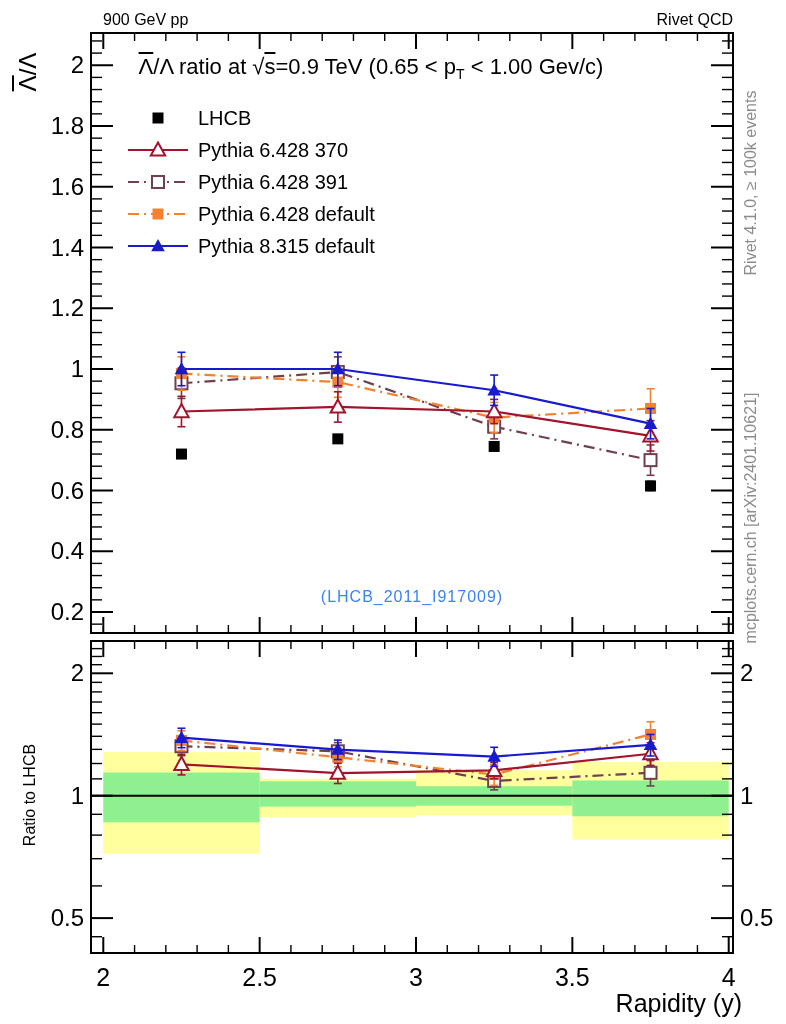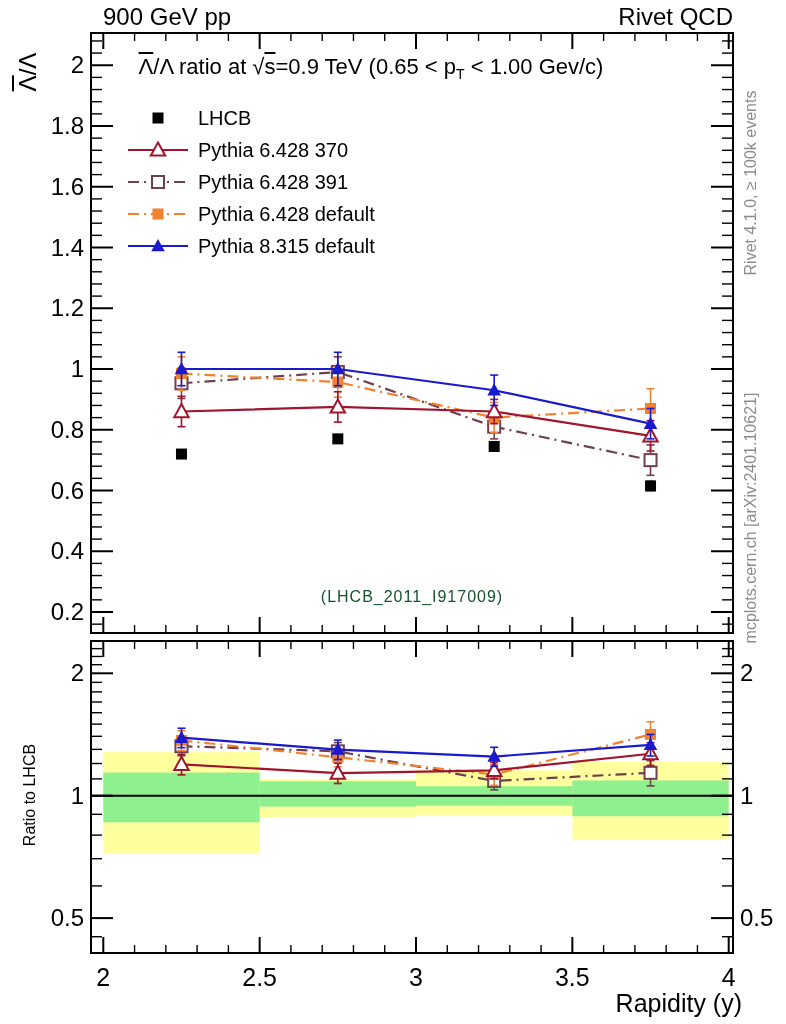--- a/index.html
+++ b/index.html
@@ -5,33 +5,33 @@
   html,body{margin:0;padding:0;background:#fff;}
   .page{position:relative;width:786px;height:1024px;background:#ffffff;
         font-family:"Liberation Sans",sans-serif;color:#000;overflow:hidden;}
   .page svg{position:absolute;left:0;top:0;}
   svg text{font-family:"Liberation Sans",sans-serif;fill:#000;}
   .tick-label{font-size:24px;}
   .xlab{font-size:25px;}
   .legend-text{font-size:20px;}
   .axis-title{font-size:25px;}
   .ov{text-decoration:overline;}
-  .hdr{position:absolute;top:3px;font-size:24px;}
+  .hdr{position:absolute;top:11px;font-size:16px;}
   .hdr-left{left:103px;}
   .hdr-right{right:53px;}
   .title{position:absolute;left:91px;width:560px;top:54px;text-align:center;font-size:22px;}
   .title sub{font-size:14px;}
   .rot{white-space:nowrap;text-align:center;transform:rotate(-90deg);transform-origin:center;position:absolute;}
   .ylabel-main{left:-22px;top:57px;width:100px;height:30px;line-height:30px;font-size:24px;}
   .ylabel-ratio{left:-70px;top:785px;width:200px;height:20px;line-height:20px;font-size:16px;}
   .rmt{color:#8c8c8c;font-size:16px;}
   .rmt-top{left:593px;top:173px;width:315px;height:20px;line-height:20px;}
   .rmt-bottom{left:593px;top:508px;width:315px;height:20px;line-height:20px;}
   .watermark{position:absolute;left:91px;width:642px;top:588px;text-align:center;
-             font-size:16px;color:#14532d;letter-spacing:1px;}
+             font-size:16px;color:#3b82f6;letter-spacing:1px;}
 </style>
 </head>
 <body>
 
 <div class="page">
 
   <svg id="chart" width="786" height="1024" viewBox="0 0 786 1024">
       <g>
         <rect x="103.3" y="752.1084263411767" width="156.34999999999997" height="101.60018060986954" fill="#ffff9e"></rect>
         <rect x="259.65" y="778.8697342146658" width="156.35000000000002" height="38.40313191959842" fill="#ffff9e"></rect>

